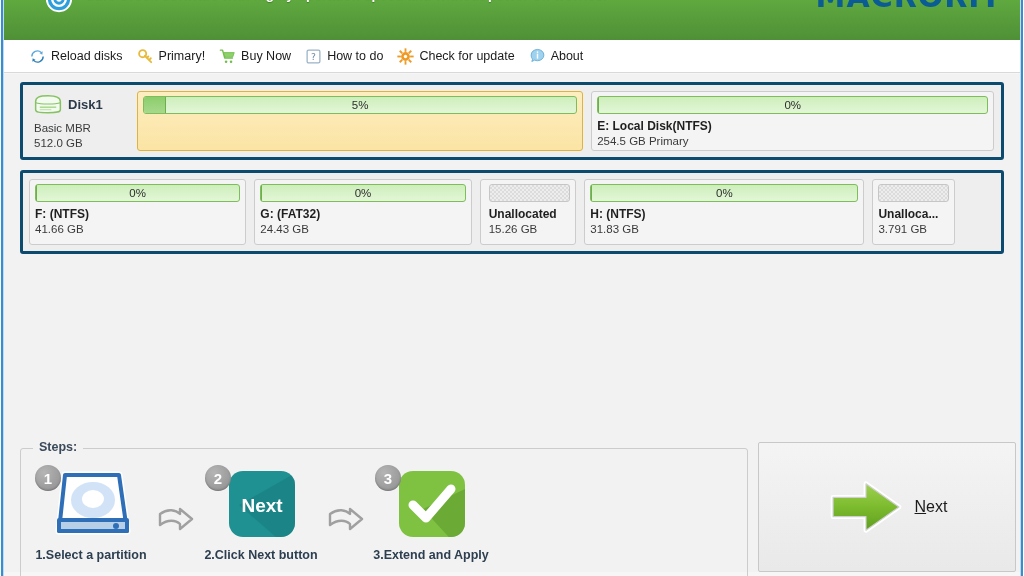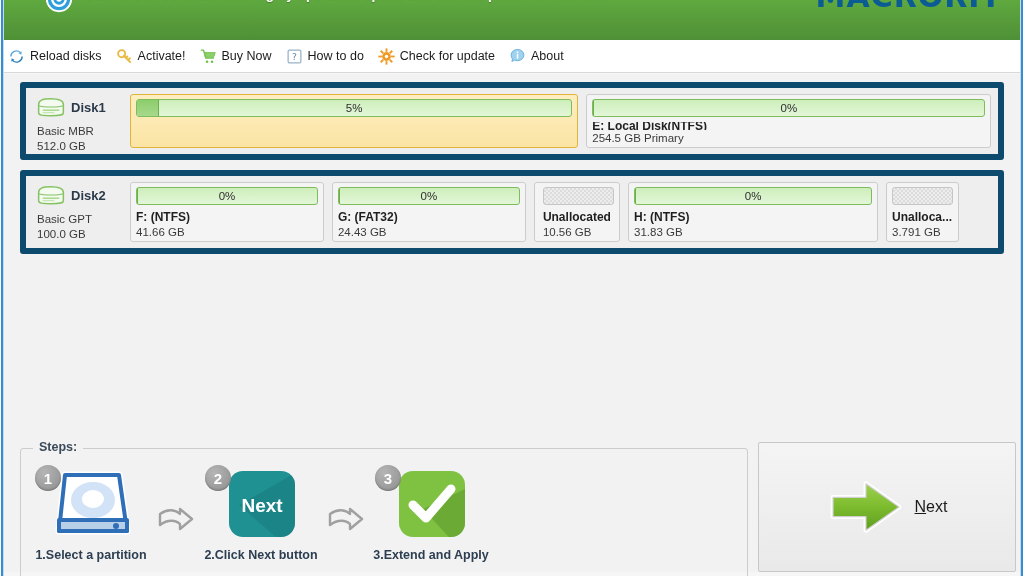--- a/index.html
+++ b/index.html
@@ -55,21 +55,21 @@
     font-family: "DejaVu Sans", sans-serif;
     white-space: nowrap;
   }
 
   
   .toolbar {
     position: absolute; left: 4px; top: 40px; right: 4px; height: 33px;
     background: #ffffff;
     border-bottom: 1px solid #d9d9d9;
     display: flex; align-items: center;
-    padding-left: 4px;
+    padding-left: 25px;
     gap: 0px;
   }
   .tb-item {
     display: flex; align-items: center;
     gap: 5px;
     padding: 2px 9px 2px 0;
     margin-right: 5px;
     cursor: default;
     white-space: nowrap;
   }
@@ -82,25 +82,25 @@
   
   .disks {
     position: absolute; left: 4px; top: 74px; right: 4px; bottom: 4px;
     background: #f2f2f2;
   }
 
   .disk-card {
     position: absolute;
     left: 16px; right: 16px;
     background: #eeeeee;
-    border: 6px solid #0c4a6e;
+    border: 3px solid #0c4a6e;
     border-radius: 3px;
     display: flex;
     padding: 6px;
-    gap: 0;
+    gap: 10px;
   }
   #disk1 { top: 8px; height: 78px; }
   #disk2 { top: 96px; height: 84px; }
 
   .disk-head {
     width: 98px; flex: 0 0 98px;
     padding-left: 5px;
   }
   .disk-title-row { display: flex; align-items: center; gap: 6px; margin-top: 3px; }
   .disk-icon { width: 28px; height: 20px; flex: 0 0 28px; }
@@ -250,21 +250,21 @@
         <path d="M19 12a7 7 0 0 1-11.5 5.3l2-.2-4.3-2.6-.6 5 1.4-1A9 9 0 0 0 21 12z" fill="#2d7fb8"></path>
       </svg>
       <span class="lbl">Reload disks</span>
     </div>
 
     <div class="tb-item">
       <svg class="tb-ico" viewBox="0 0 24 24">
         <circle cx="8" cy="8" r="5" fill="none" stroke="#e8b93a" stroke-width="2.6"></circle>
         <path d="M11 11 L20 20 M17 17 l2.5 -2.5 M14 14 l2 -2" stroke="#e8b93a" stroke-width="2.6" fill="none" stroke-linecap="round"></path>
       </svg>
-      <span class="lbl">Activate!</span>
+      <span class="lbl">Primary!</span>
     </div>
 
     <div class="tb-item">
       <svg class="tb-ico" viewBox="0 0 24 24">
         <path d="M2 3 h3 l3 11 h11" fill="none" stroke="#6fbf4a" stroke-width="2" stroke-linecap="round" stroke-linejoin="round"></path>
         <path d="M6.5 6.5 h15 l-2 6 h-11 z" fill="#8ed16a" stroke="#6fbf4a" stroke-width="1.2"></path>
         <circle cx="10" cy="19.5" r="1.8" fill="#6fbf4a"></circle>
         <circle cx="17" cy="19.5" r="1.8" fill="#6fbf4a"></circle>
       </svg>
       <span class="lbl">Buy Now</span>
@@ -342,35 +342,20 @@
           <div class="part-label">
             <span>E: Local Disk(NTFS)</span>
           </div>
           <div class="part-size">254.5 GB Primary</div>
         </div>
 
       </div>
     </div>
 
     <div class="disk-card" id="disk2">
-      <div class="disk-head">
-        <div class="disk-title-row">
-          <svg class="disk-icon" viewBox="0 0 34 24">
-            <path d="M2 9 C2 4 6 2 17 2 C28 2 32 4 32 9 L32 19 C32 22 28 22.5 17 22.5 C6 22.5 2 22 2 19 Z" fill="#f3faef" stroke="#86c263" stroke-width="1.8"></path>
-            <path d="M2 10.5 C8 12.5 26 12.5 32 10.5" fill="none" stroke="#86c263" stroke-width="1.4"></path>
-            <rect x="7" y="15" width="20" height="1.8" fill="#a9d98e"></rect>
-            <rect x="7" y="18" width="14" height="1.6" fill="#c6e5b3"></rect>
-          </svg>
-          <span class="disk-name">Disk2</span>
-        </div>
-        <div class="disk-sub">
-          <div>Basic GPT</div>
-          <div>100.0 GB</div>
-        </div>
-      </div>
       <div class="parts">
 
         <div class="part" style="flex:0 0 22.5%;">
           <div class="usebar">
             <div class="fill" style="width:0%;"></div>
             <span class="pct">0%</span>
           </div>
           <div class="part-label">
             <span>F: (NTFS)</span>
           </div>
@@ -388,21 +373,21 @@
           <div class="part-size">24.43 GB</div>
         </div>
 
         <div class="part" style="flex:0 0 10%;padding-left:8px;">
           <div class="usebar unalloc">
             <span class="pct"></span>
           </div>
           <div class="part-label">
             <span>Unallocated</span>
           </div>
-          <div class="part-size">10.56 GB</div>
+          <div class="part-size">15.26 GB</div>
         </div>
 
         <div class="part" style="flex:0 0 29%;">
           <div class="usebar">
             <div class="fill" style="width:0%;"></div>
             <span class="pct">0%</span>
           </div>
           <div class="part-label">
             <span>H: (NTFS)</span>
           </div>

